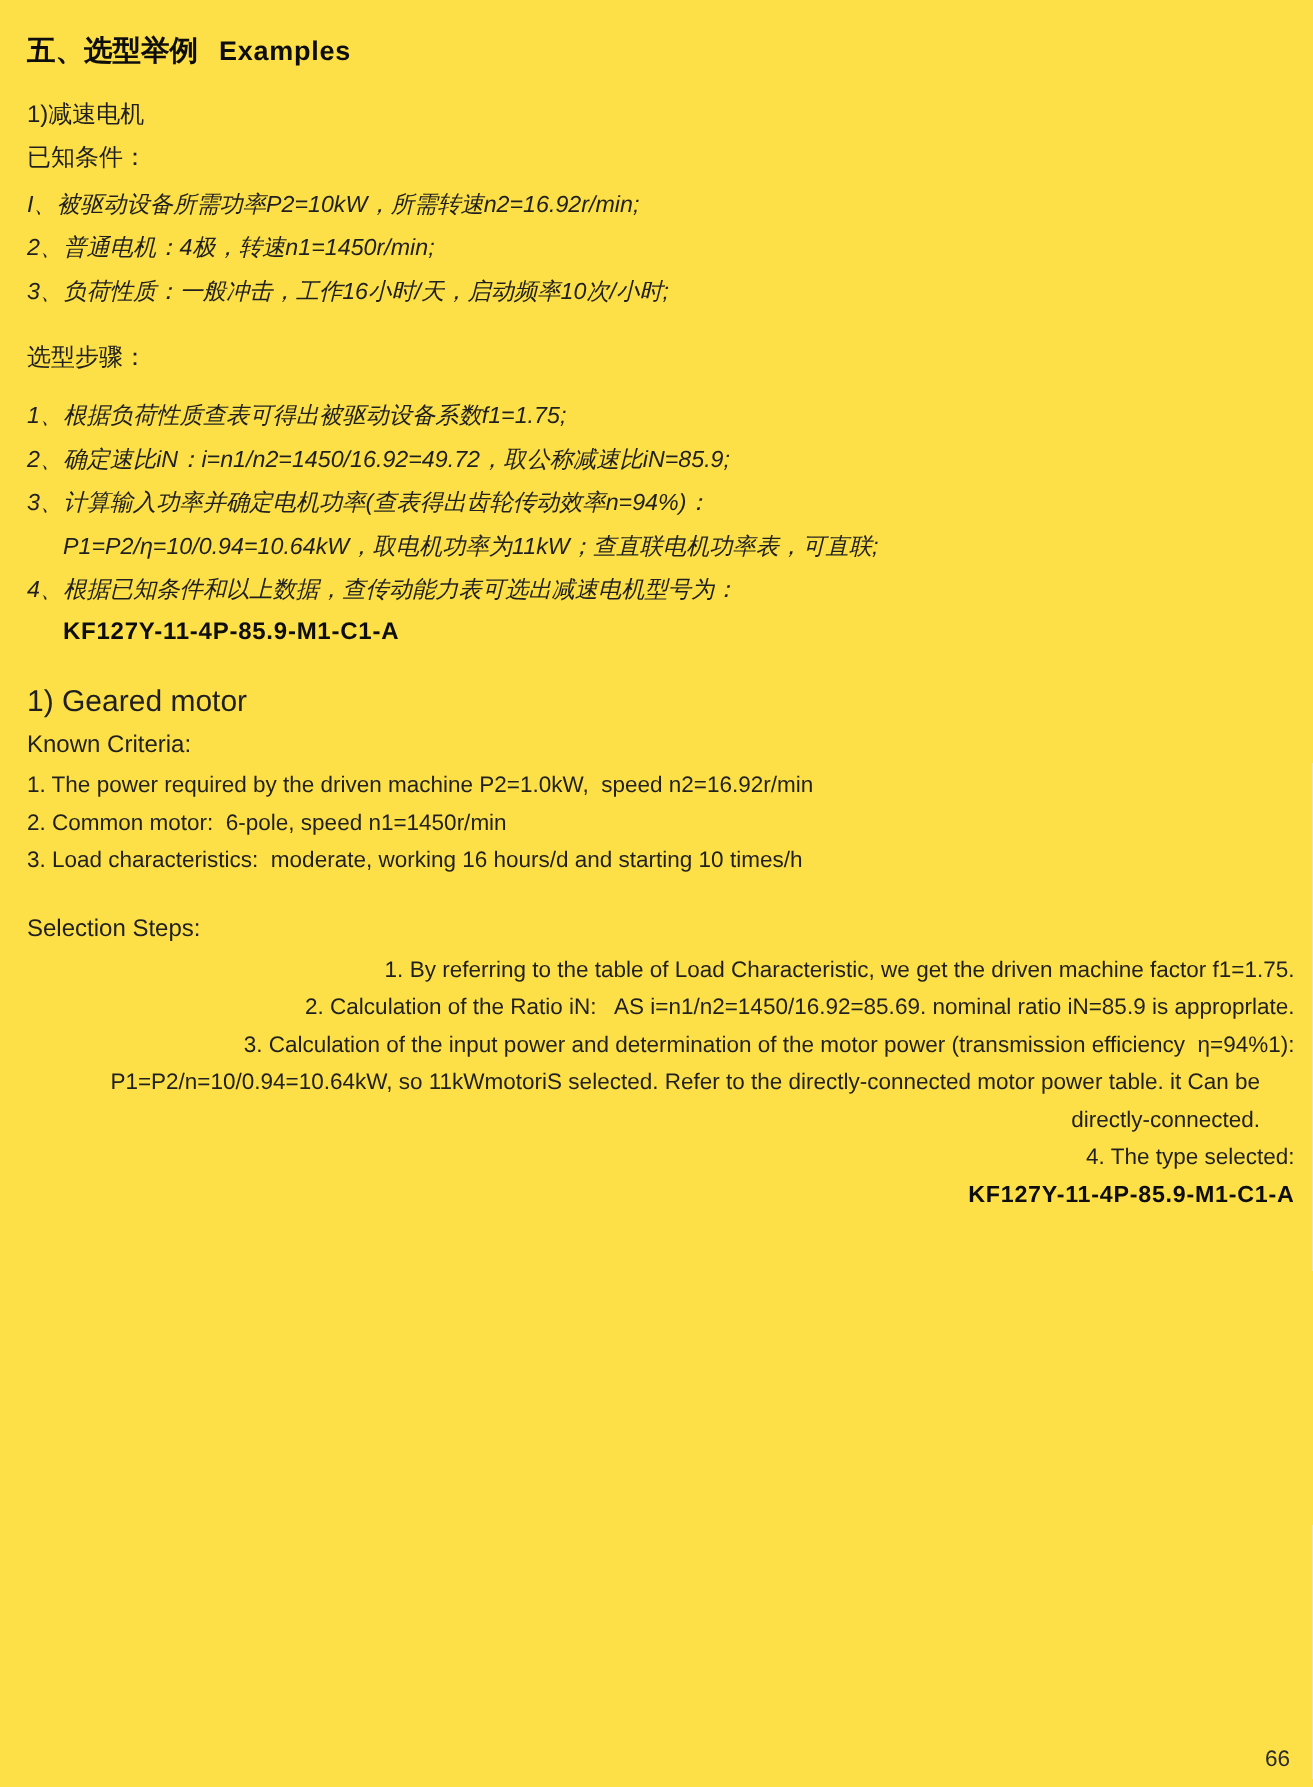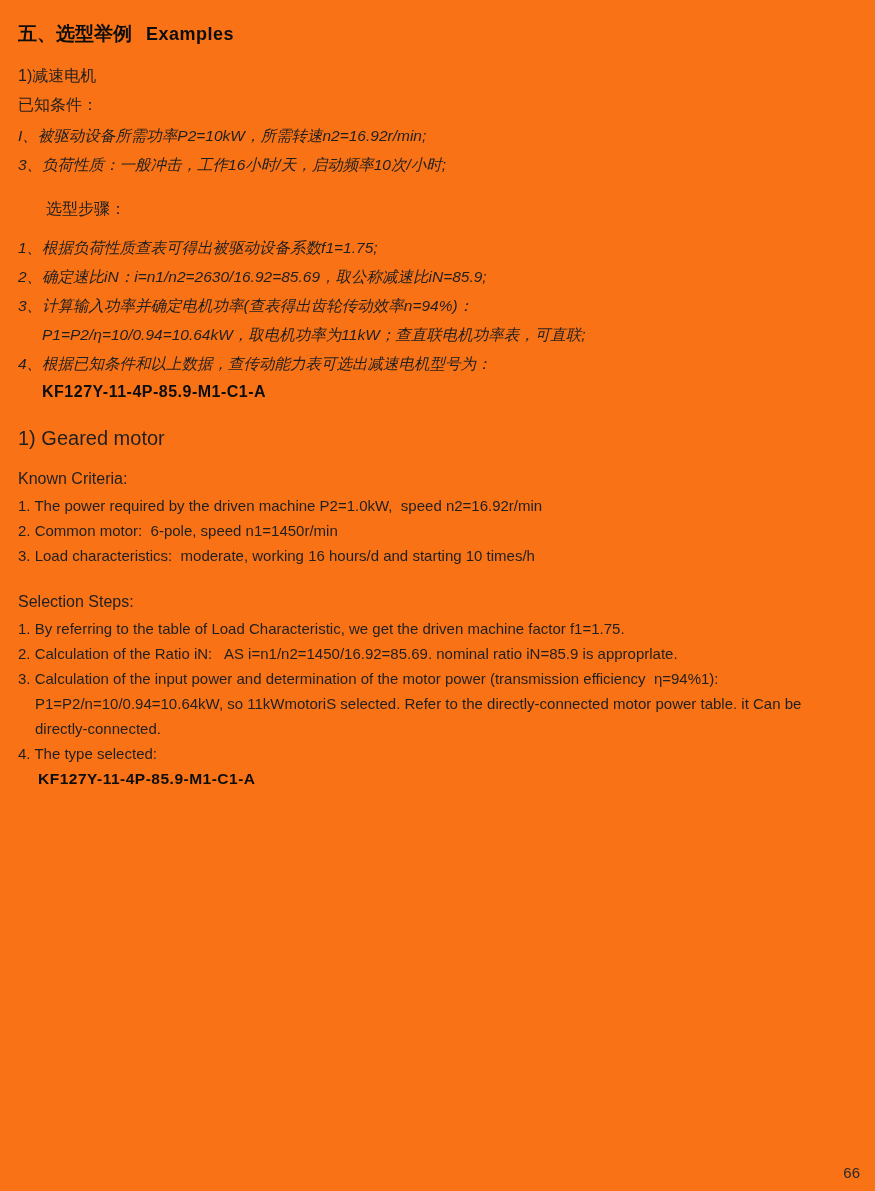--- a/index.html
+++ b/index.html
@@ -1,21 +1,21 @@
 <!DOCTYPE html>
 <html><head>
 <meta charset="utf-8">
 <style>
   html, body { margin: 0; padding: 0; background: #e8e8e8; }
   .page {
     position: relative;
     width: 875px;
     height: 1191px;
     margin: 0 auto;
-    background: #f97316;
+    background: #fde047;
     overflow: hidden;
     font-family: "Liberation Sans", "DejaVu Sans", sans-serif;
     color: #1f1f1f;
   }
   .content {
     position: absolute;
     left: 18px;
     top: 22px;
     right: 12px;
   }
@@ -26,34 +26,34 @@
     line-height: 24px;
     color: #0d0d0d;
     white-space: pre-wrap;
   }
   .title .en { font-size: 18px; margin-left: 14px; letter-spacing: 0.5px; }
 
   .zh-sec-heading { font-size: 16px; line-height: 24px; margin-top: 18px; white-space: pre-wrap; }
   .zh-heading     { font-size: 16px; line-height: 24px; margin-top: 5px;  white-space: pre-wrap; }
   .zh-line        { font-size: 15.5px; line-height: 29px; white-space: pre-wrap; font-style: italic; }
   .zh-list        { margin-top: 4px; }
-  .zh-steps-heading { font-size: 16px; line-height: 24px; margin-top: 18px; white-space: pre-wrap; margin-left: 28px; }
+  .zh-steps-heading { font-size: 16px; line-height: 24px; margin-top: 18px; white-space: pre-wrap; }
   .zh-steps       { margin-top: 12px; }
   .zh-indent      { margin-left: 24px; }
   .model-code-zh  {
     font-size: 16px; line-height: 28px; font-weight: bold; color: #0d0d0d;
     margin-left: 24px; letter-spacing: 0.5px; white-space: pre-wrap;
   }
 
   .en-sec-heading { font-size: 20px; line-height: 25px; margin-top: 20px; white-space: pre-wrap; }
-  .en-heading     { font-size: 16px; line-height: 25px; margin-top: 15px; white-space: pre-wrap; }
+  .en-heading     { font-size: 16px; line-height: 25px; margin-top: 3px; white-space: pre-wrap; }
   .en-line        { font-size: 15px; line-height: 25px; white-space: pre-wrap; }
   .en-list        { margin-top: 2px; }
   .en-steps-heading { font-size: 16px; line-height: 25px; margin-top: 21px; white-space: pre-wrap; }
-  .en-steps       { margin-top: 2px; }
+  .en-steps       { margin-top: 2px; text-align: right; }
   .hang           { padding-left: 17px; text-indent: -17px; }
   .en-indent      { margin-left: 17px; max-width: 805px; }
   .model-code-en  {
     font-size: 15.5px; line-height: 25px; font-weight: bold; color: #0d0d0d;
     margin-left: 20px; letter-spacing: 0.5px; white-space: pre-wrap;
   }
 
   .page-number {
     position: absolute;
     right: 15px;
@@ -69,28 +69,29 @@
   <div class="content">
 
     <h1 class="title"><span>五、选型举例</span><span class="en">Examples</span></h1>
 
     <div>
       <div class="zh-sec-heading">1)减速电机</div>
       <div class="zh-heading">已知条件：</div>
 
       <div class="zh-list">
         <div class="zh-line">I、被驱动设备所需功率P2=10kW，所需转速n2=16.92r/min;</div>
+        <div class="zh-line">2、普通电机：4极，转速n1=1450r/min;</div>
         <div class="zh-line">3、负荷性质：一般冲击，工作16小时/天，启动频率10次/小时;</div>
       </div>
 
       <div class="zh-steps-heading">选型步骤：</div>
 
       <div class="zh-steps">
         <div class="zh-line">1、根据负荷性质查表可得出被驱动设备系数f1=1.75;</div>
-        <div class="zh-line">2、确定速比iN：i=n1/n2=2630/16.92=85.69，取公称减速比iN=85.9;</div>
+        <div class="zh-line">2、确定速比iN：i=n1/n2=1450/16.92=49.72，取公称减速比iN=85.9;</div>
         <div class="zh-line">3、计算输入功率并确定电机功率(查表得出齿轮传动效率n=94%)：</div>
         <div class="zh-line zh-indent">P1=P2/η=10/0.94=10.64kW，取电机功率为11kW；查直联电机功率表，可直联;</div>
         <div class="zh-line">4、根据已知条件和以上数据，查传动能力表可选出减速电机型号为：</div>
         <div class="model-code-zh">KF127Y-11-4P-85.9-M1-C1-A</div>
       </div>
     </div>
 
     <div>
       <div class="en-sec-heading">1) Geared motor</div>
       <div class="en-heading">Known Criteria:</div>

